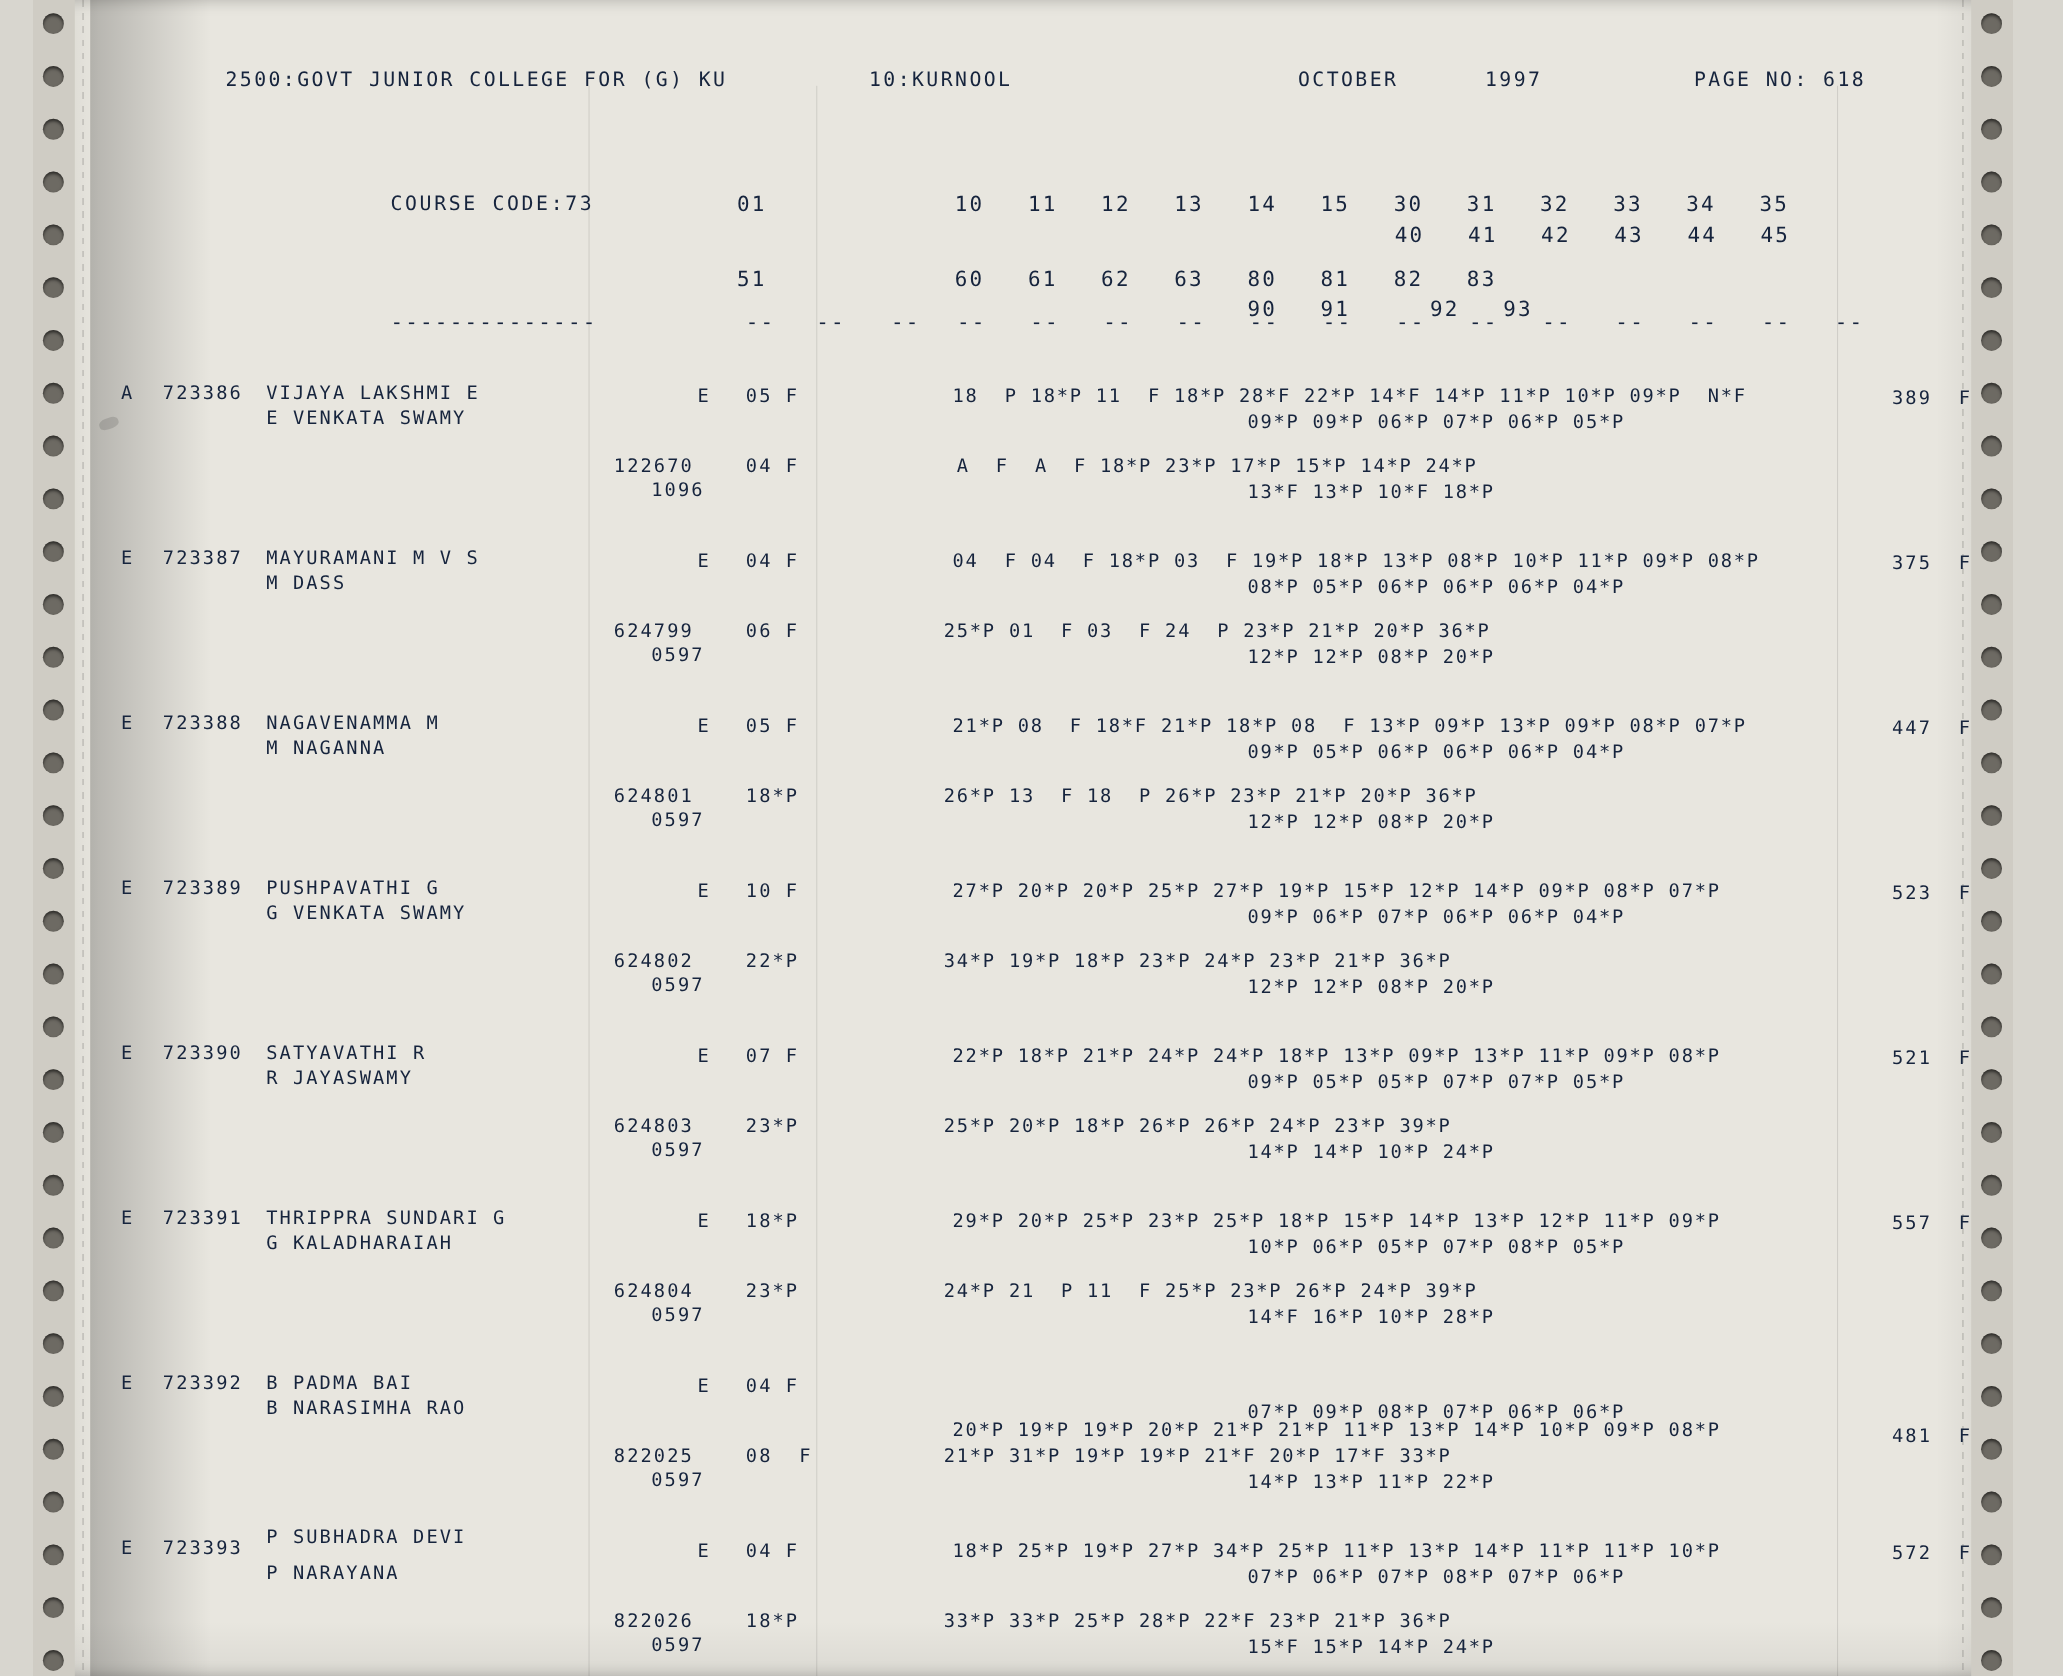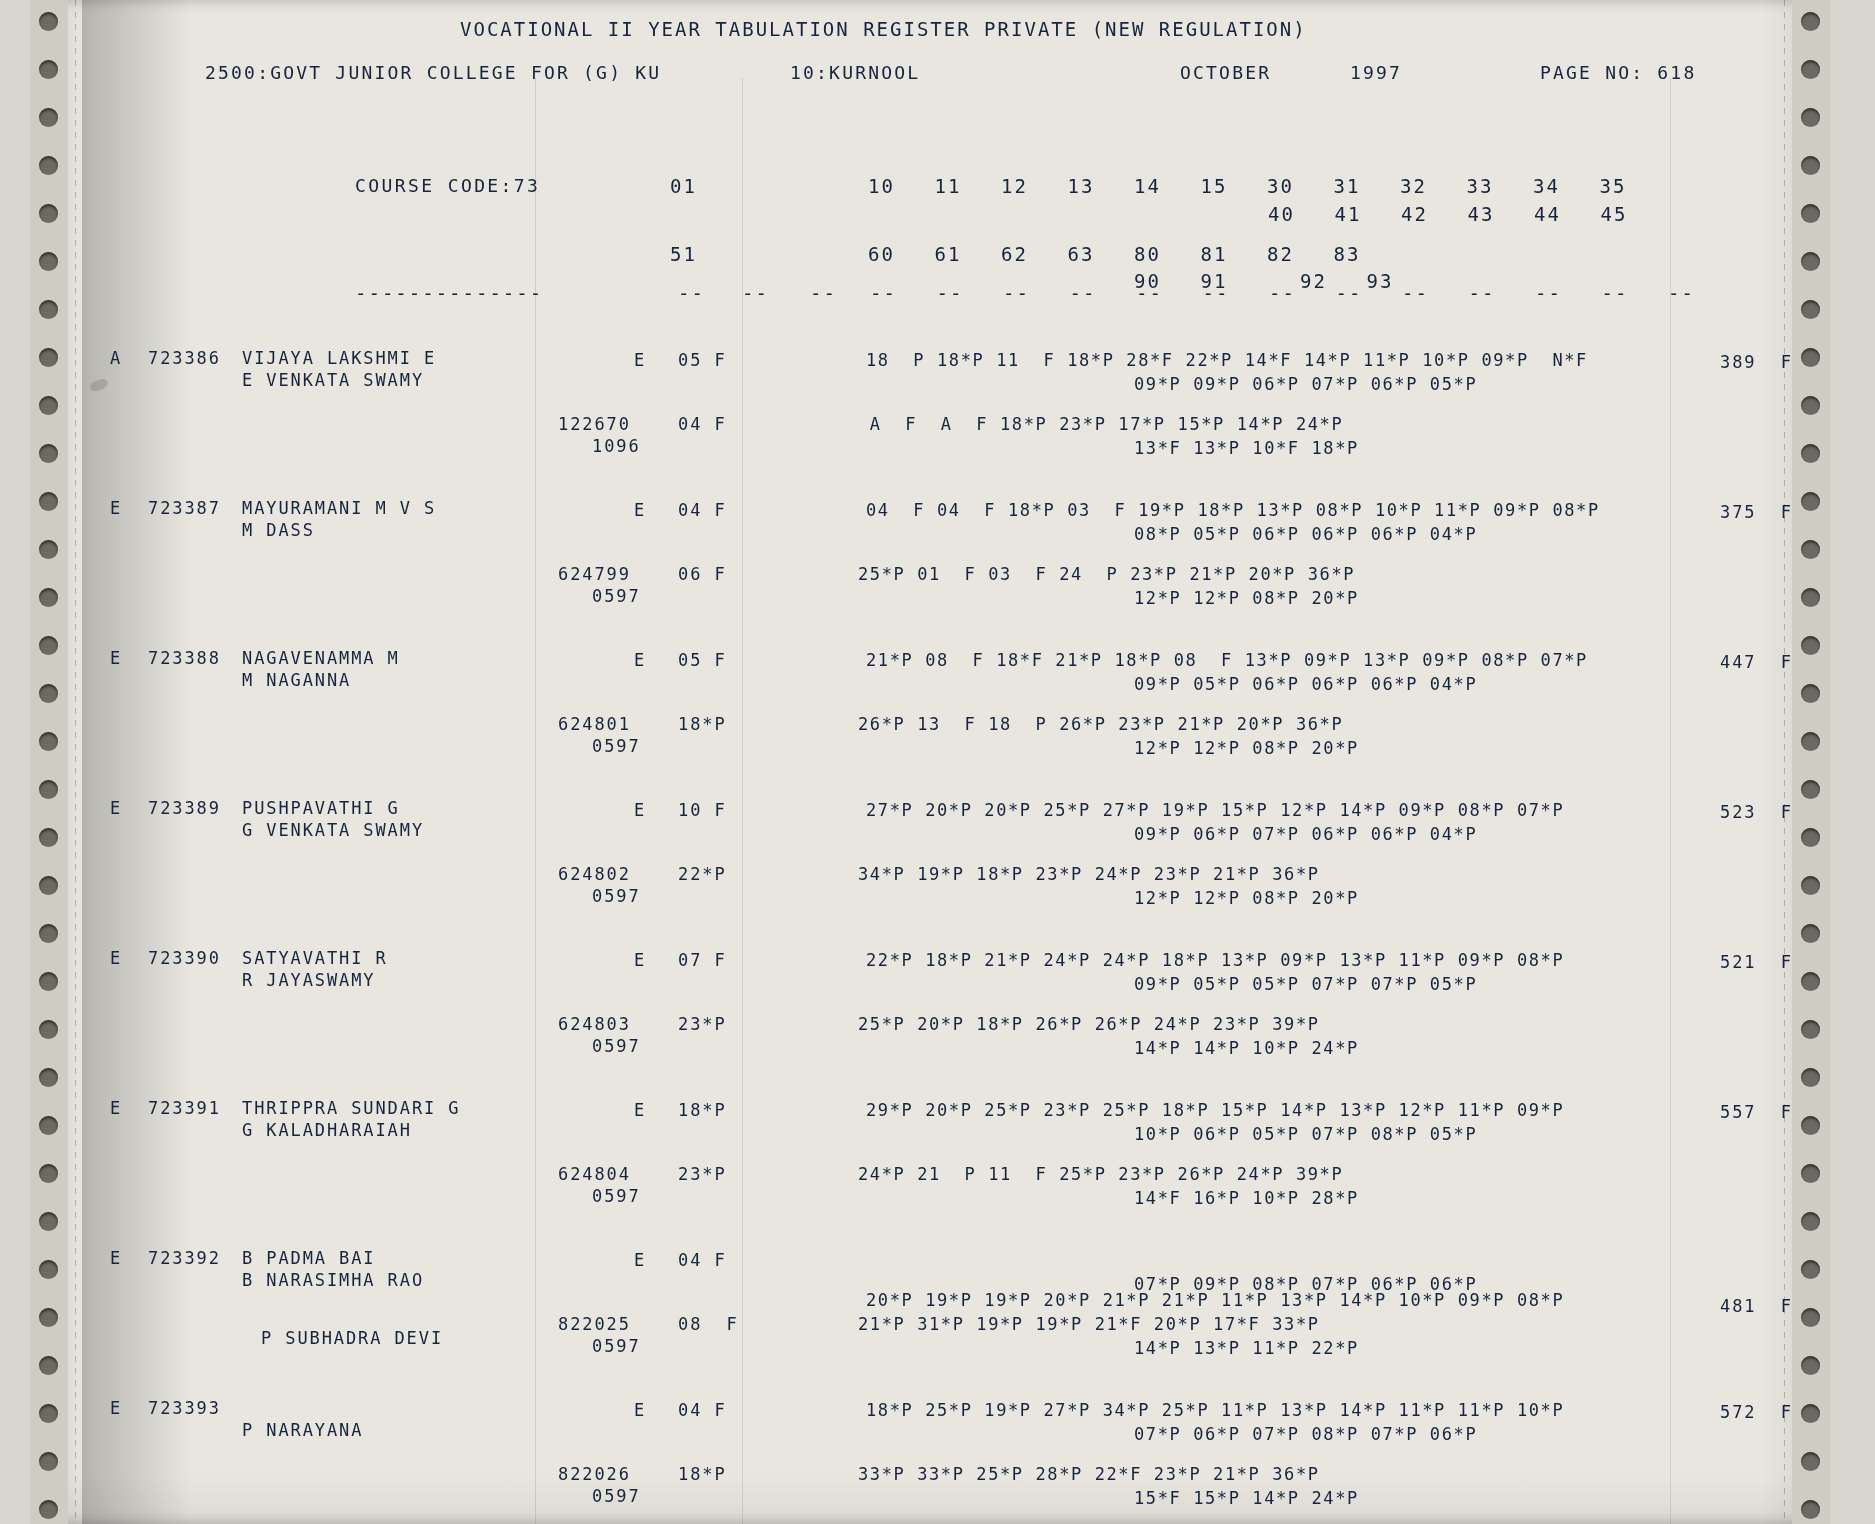--- a/index.html
+++ b/index.html
@@ -201,21 +201,20 @@
     <div class="perf left"></div>
     <div class="perf right"></div>
     <div class="bind-shadow"></div>
     <div class="smudge"></div>
 
     <div class="vline" style="left:505px"></div>
     <div class="vline" style="left:712px"></div>
     <div class="vline" style="left:1640px"></div>
 
 
-    <div class="ln hdr-title" style="left:430px; top:18px;">VOCATIONAL II YEAR TABULATION REGISTER PRIVATE (NEW REGULATION)</div>
 
     <div class="ln hdr2" style="left:175px; top:62px;">2500:GOVT JUNIOR COLLEGE FOR (G) KU</div>
     <div class="ln hdr2" style="left:760px; top:62px;">10:KURNOOL</div>
     <div class="ln hdr2" style="left:1150px; top:62px;">OCTOBER</div>
     <div class="ln hdr2" style="left:1320px; top:62px;">1997</div>
     <div class="ln hdr2" style="left:1510px; top:62px;">PAGE NO: 618</div>
 
     <div class="ln cc" style="left:325px; top:175px;">COURSE CODE:73</div>
     <div class="ln num" style="left:640px; top:175px;">01</div>
     <div class="ln num" style="left:640px; top:243px;">51</div>
@@ -340,21 +339,21 @@
           <div class="ln tot" style="left: 1690px; top: 1296px;">481  F</div>
           <div class="ln rec2" style="left: 528px; top: 1314px;">822025</div>
           <div class="ln rec2" style="left: 562px; top: 1336px;">0597</div>
           <div class="ln rec2" style="left: 648px; top: 1314px;">08  F</div>
           <div class="ln marks" style="left: 828px; top: 1314px;">21*P 31*P 19*P 19*P 21*F 20*P 17*F 33*P</div>
           <div class="ln marks" style="left: 1104px; top: 1338px;">14*P 13*P 11*P 22*P</div>
         </div>
         <div>
           <div class="ln rec" style="left: 80px; top: 1398px;">E</div>
           <div class="ln rec" style="left: 118px; top: 1398px;">723393</div>
-          <div class="ln rec" style="left: 212px; top: 1328px; margin-left: 19px;">P SUBHADRA DEVI</div>
+          <div class="ln rec" style="left: 212px; top: 1388px;">P SUBHADRA DEVI</div>
           <div class="ln rec" style="left: 212px; top: 1420px;">P NARAYANA</div>
           <div class="ln rec" style="left: 604px; top: 1400px;">E</div>
           <div class="ln rec" style="left: 648px; top: 1400px;">04 F</div>
           <div class="ln marks" style="left: 836px; top: 1400px;">18*P 25*P 19*P 27*P 34*P 25*P 11*P 13*P 14*P 11*P 11*P 10*P</div>
           <div class="ln marks" style="left: 1104px; top: 1424px;">07*P 06*P 07*P 08*P 07*P 06*P</div>
           <div class="ln tot" style="left: 1690px; top: 1402px;">572  F</div>
           <div class="ln rec2" style="left: 528px; top: 1464px;">822026</div>
           <div class="ln rec2" style="left: 562px; top: 1486px;">0597</div>
           <div class="ln rec2" style="left: 648px; top: 1464px;">18*P</div>
           <div class="ln marks" style="left: 828px; top: 1464px;">33*P 33*P 25*P 28*P 22*F 23*P 21*P 36*P</div>

